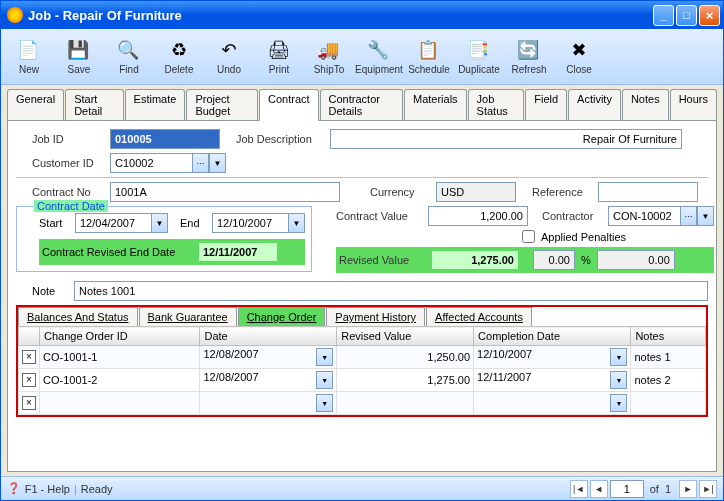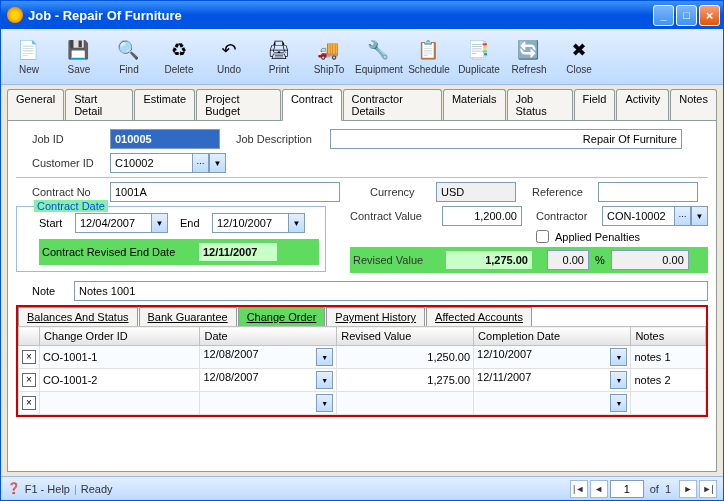--- a/index.html
+++ b/index.html
@@ -119,20 +119,21 @@
       <div class="tab">Start Detail</div>
       <div class="tab">Estimate</div>
       <div class="tab">Project Budget</div>
       <div class="tab active">Contract</div>
       <div class="tab">Contractor Details</div>
       <div class="tab">Materials</div>
       <div class="tab">Job Status</div>
       <div class="tab">Field</div>
       <div class="tab">Activity</div>
       <div class="tab">Notes</div>
+      <div class="tab">Hours</div>
     </div>
 
   <div class="tabcontent">
     <div class="row">
       <span class="lbl">Job ID</span>
       <input class="input sel" style="width: 110px;" value="010005">
       <span class="lbl" style="width:88px;margin-left:10px">Job Description</span>
       <input class="input" style="width: 352px; text-align: right;" value="Repair Of Furniture">
     </div>
     <div class="row">
@@ -172,21 +173,21 @@
         </div>
         <div class="row green-bg" style="padding:3px;margin-bottom:0">
           <span style="width:150px">Contract Revised End Date</span>
           <input class="input green-input" style="width: 80px;" readonly="" value="12/11/2007">
         </div>
       </div>
 
       <div style="flex:1">
         <div class="row">
           <span class="lbl" style="width:86px">Contract Value</span>
-          <input class="input ralign" style="width: 80px;" value="1,200.00">
+          <input class="input ralign" style="width: 100px;" value="1,200.00">
           <span class="lbl" style="width:60px;margin-left:8px">Contractor</span>
           <div class="combo">
             <input class="input" style="width: 72px;" value="CON-10002">
             <div class="combo-btn">⋯</div>
             <div class="combo-btn">▼</div>
           </div>
         </div>
         <div class="row">
           <span style="width:180px"></span>
           <input type="checkbox" class="chk" style="">

